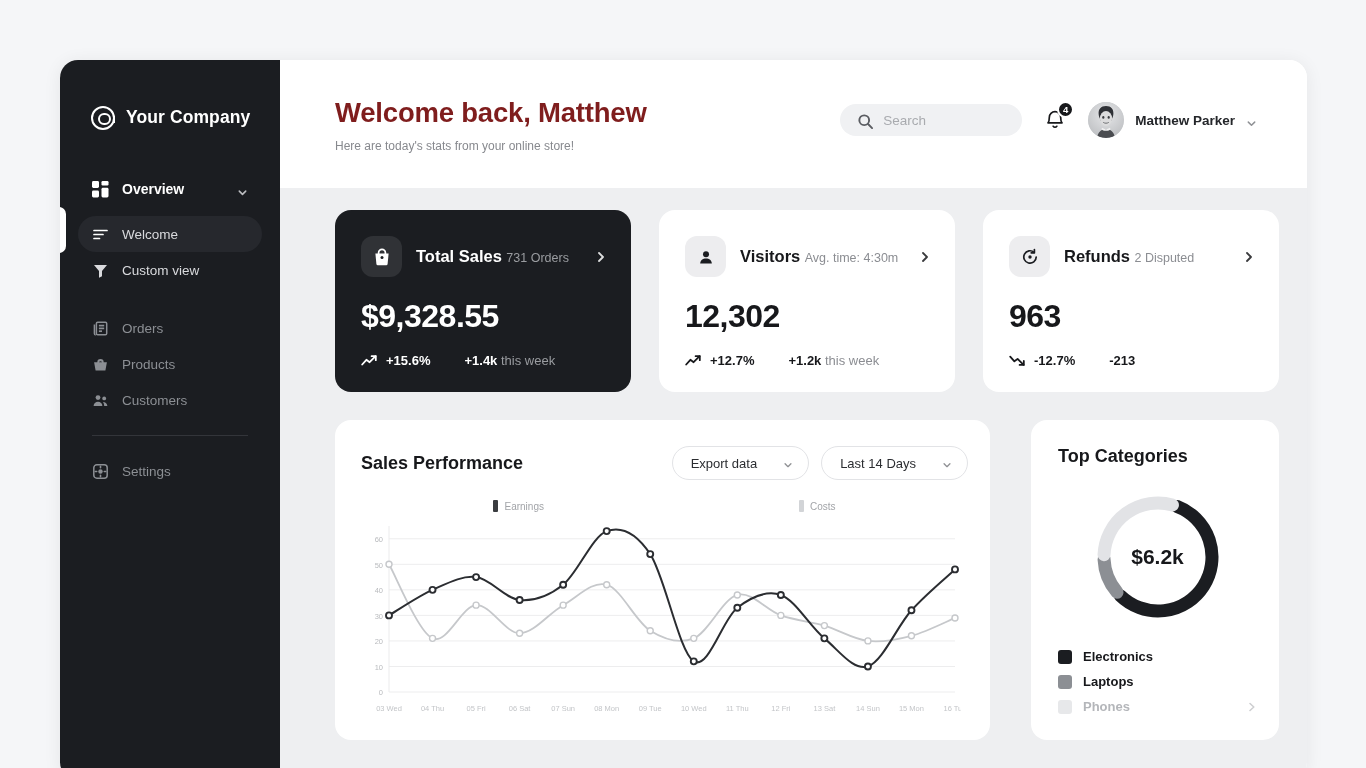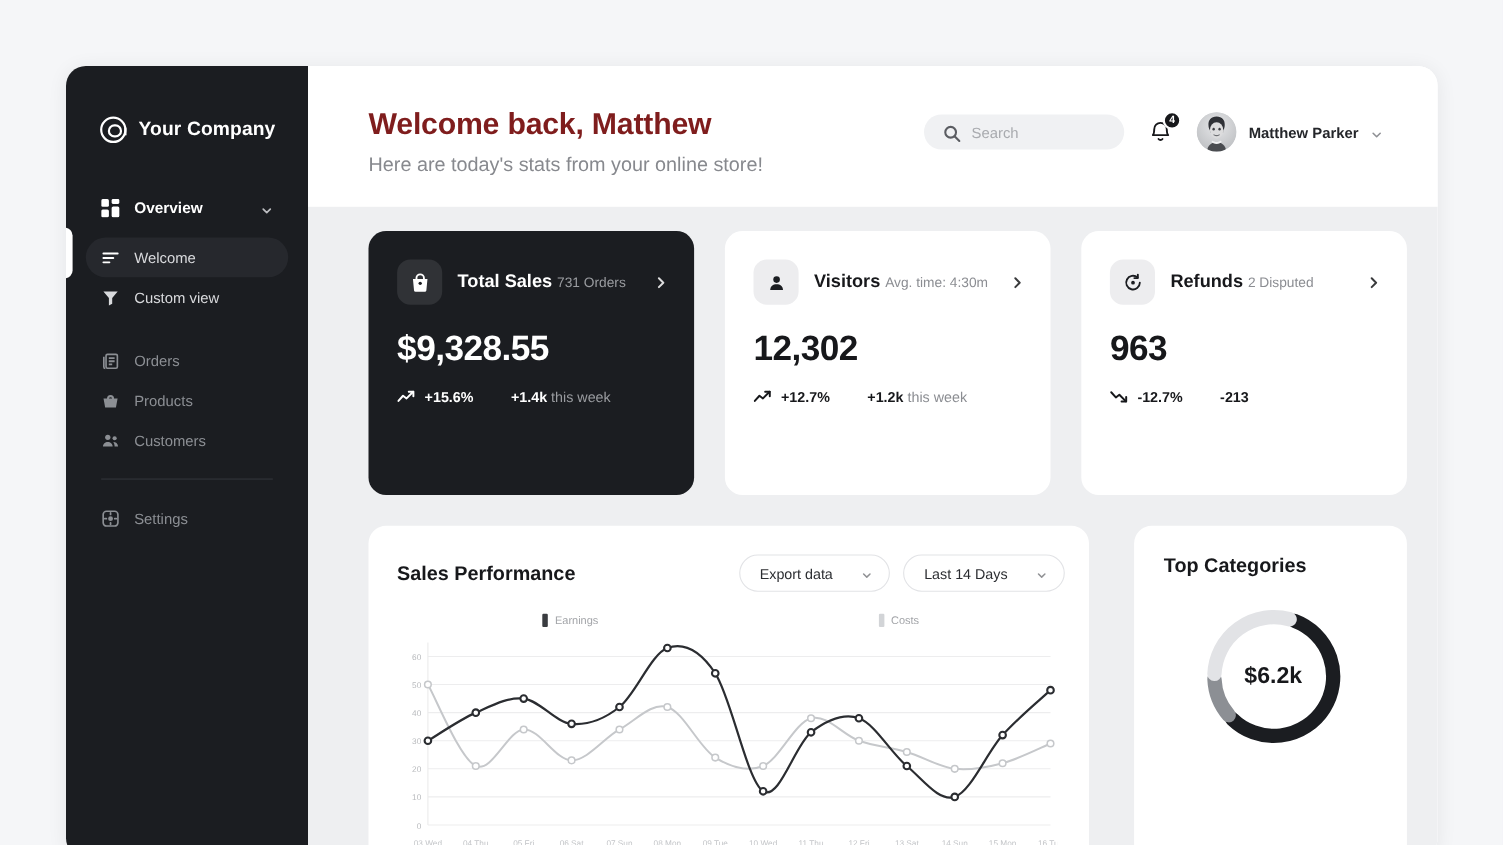--- a/index.html
+++ b/index.html
@@ -102,21 +102,21 @@
     display: flex; align-items: flex-start;
     padding: 36px 50px 0 55px;
     flex: 0 0 128px;
   }
   .welcome { flex: 1; min-width: 0; }
   .welcome h1 {
     font-size: 27.5px; font-weight: bold; color: #7f1d1d;
     letter-spacing: -0.2px; line-height: 1.2;
   }
   .welcome p {
-    font-size: 18px; color: #87898e; margin-top: 10px;
+    font-size: 12px; color: #87898e; margin-top: 10px;
   }
   .topbar-right {
     display: flex; align-items: center; gap: 22px;
     padding-top: 6px;
   }
   .search {
     width: 182px; height: 32px;
     background: #f0f1f3;
     border-radius: 21px;
     display: flex; align-items: center; gap: 11px;
@@ -147,21 +147,21 @@
 
   .content {
     flex: 1; background: #eeeff1;
     padding: 22px 28px 0 55px;
     overflow: hidden;
   }
 
   
   .stats { display: flex; gap: 28px; }
   .stat {
-    flex: 1; height: 240px;
+    flex: 1; height: 182px;
     background: #ffffff; border-radius: 16px;
     padding: 26px 24px 0 26px;
     position: relative;
   }
   .stat.dark { background: #1b1d21; }
   .stat-head { display: flex; align-items: center; gap: 14px; }
   .stat-icon {
     width: 41px; height: 41px; flex: 0 0 41px;
     border-radius: 12px; background: #ededef;
     display: flex; align-items: center; justify-content: center;
@@ -619,18 +619,37 @@
 
           <div class="donut-wrap">
             <svg id="donut-svg" width="136" height="136" viewBox="0 0 136 136">
                 <path d="M 86.91119858801125 17.41970178058653 A 54 54 0 1 1 30.285574586725687 106.64740762000174" fill="none" stroke="#1b1d21" stroke-width="13" stroke-linecap="round"></path>
                 <path d="M 27.060745845326792 103.2133138068412 A 54 54 0 0 1 14.051396034579682 70.3554469177282" fill="none" stroke="#8c8f94" stroke-width="13" stroke-linecap="round"></path>
                 <path d="M 14.051396034579682 65.64455308227188 A 54 54 0 0 1 82.43087230822586 15.963955526734352" fill="none" stroke="#e2e3e6" stroke-width="13" stroke-linecap="round"></path>
               </svg>
             <div class="donut-center">$6.2k</div>
           </div>
 
+          <div class="cat-list">
+            <div class="cat-row">
+              <span class="cat-sw" style="background:#1b1d21"></span>
+              <span class="cat-name">Electronics</span>
+            </div>
+            <div class="cat-row">
+              <span class="cat-sw" style="background:#8c8f94"></span>
+              <span class="cat-name">Laptops</span>
+            </div>
+            <div class="cat-row faded">
+              <span class="cat-sw" style="background:#e7e8ea"></span>
+              <span class="cat-name">Phones</span>
+              <span class="cat-chev">
+                <svg viewBox="0 0 10 12" fill="none" stroke="#9b9da1" stroke-width="1.5" stroke-linecap="round" stroke-linejoin="round">
+                    <polyline points="3,2.5 6.8,6 3,9.5"></polyline>
+                  </svg>
+              </span>
+            </div>
+          </div>
         </div>
 
       </section>
     </div>
   </div>
 </div>
 
 </body></html>

